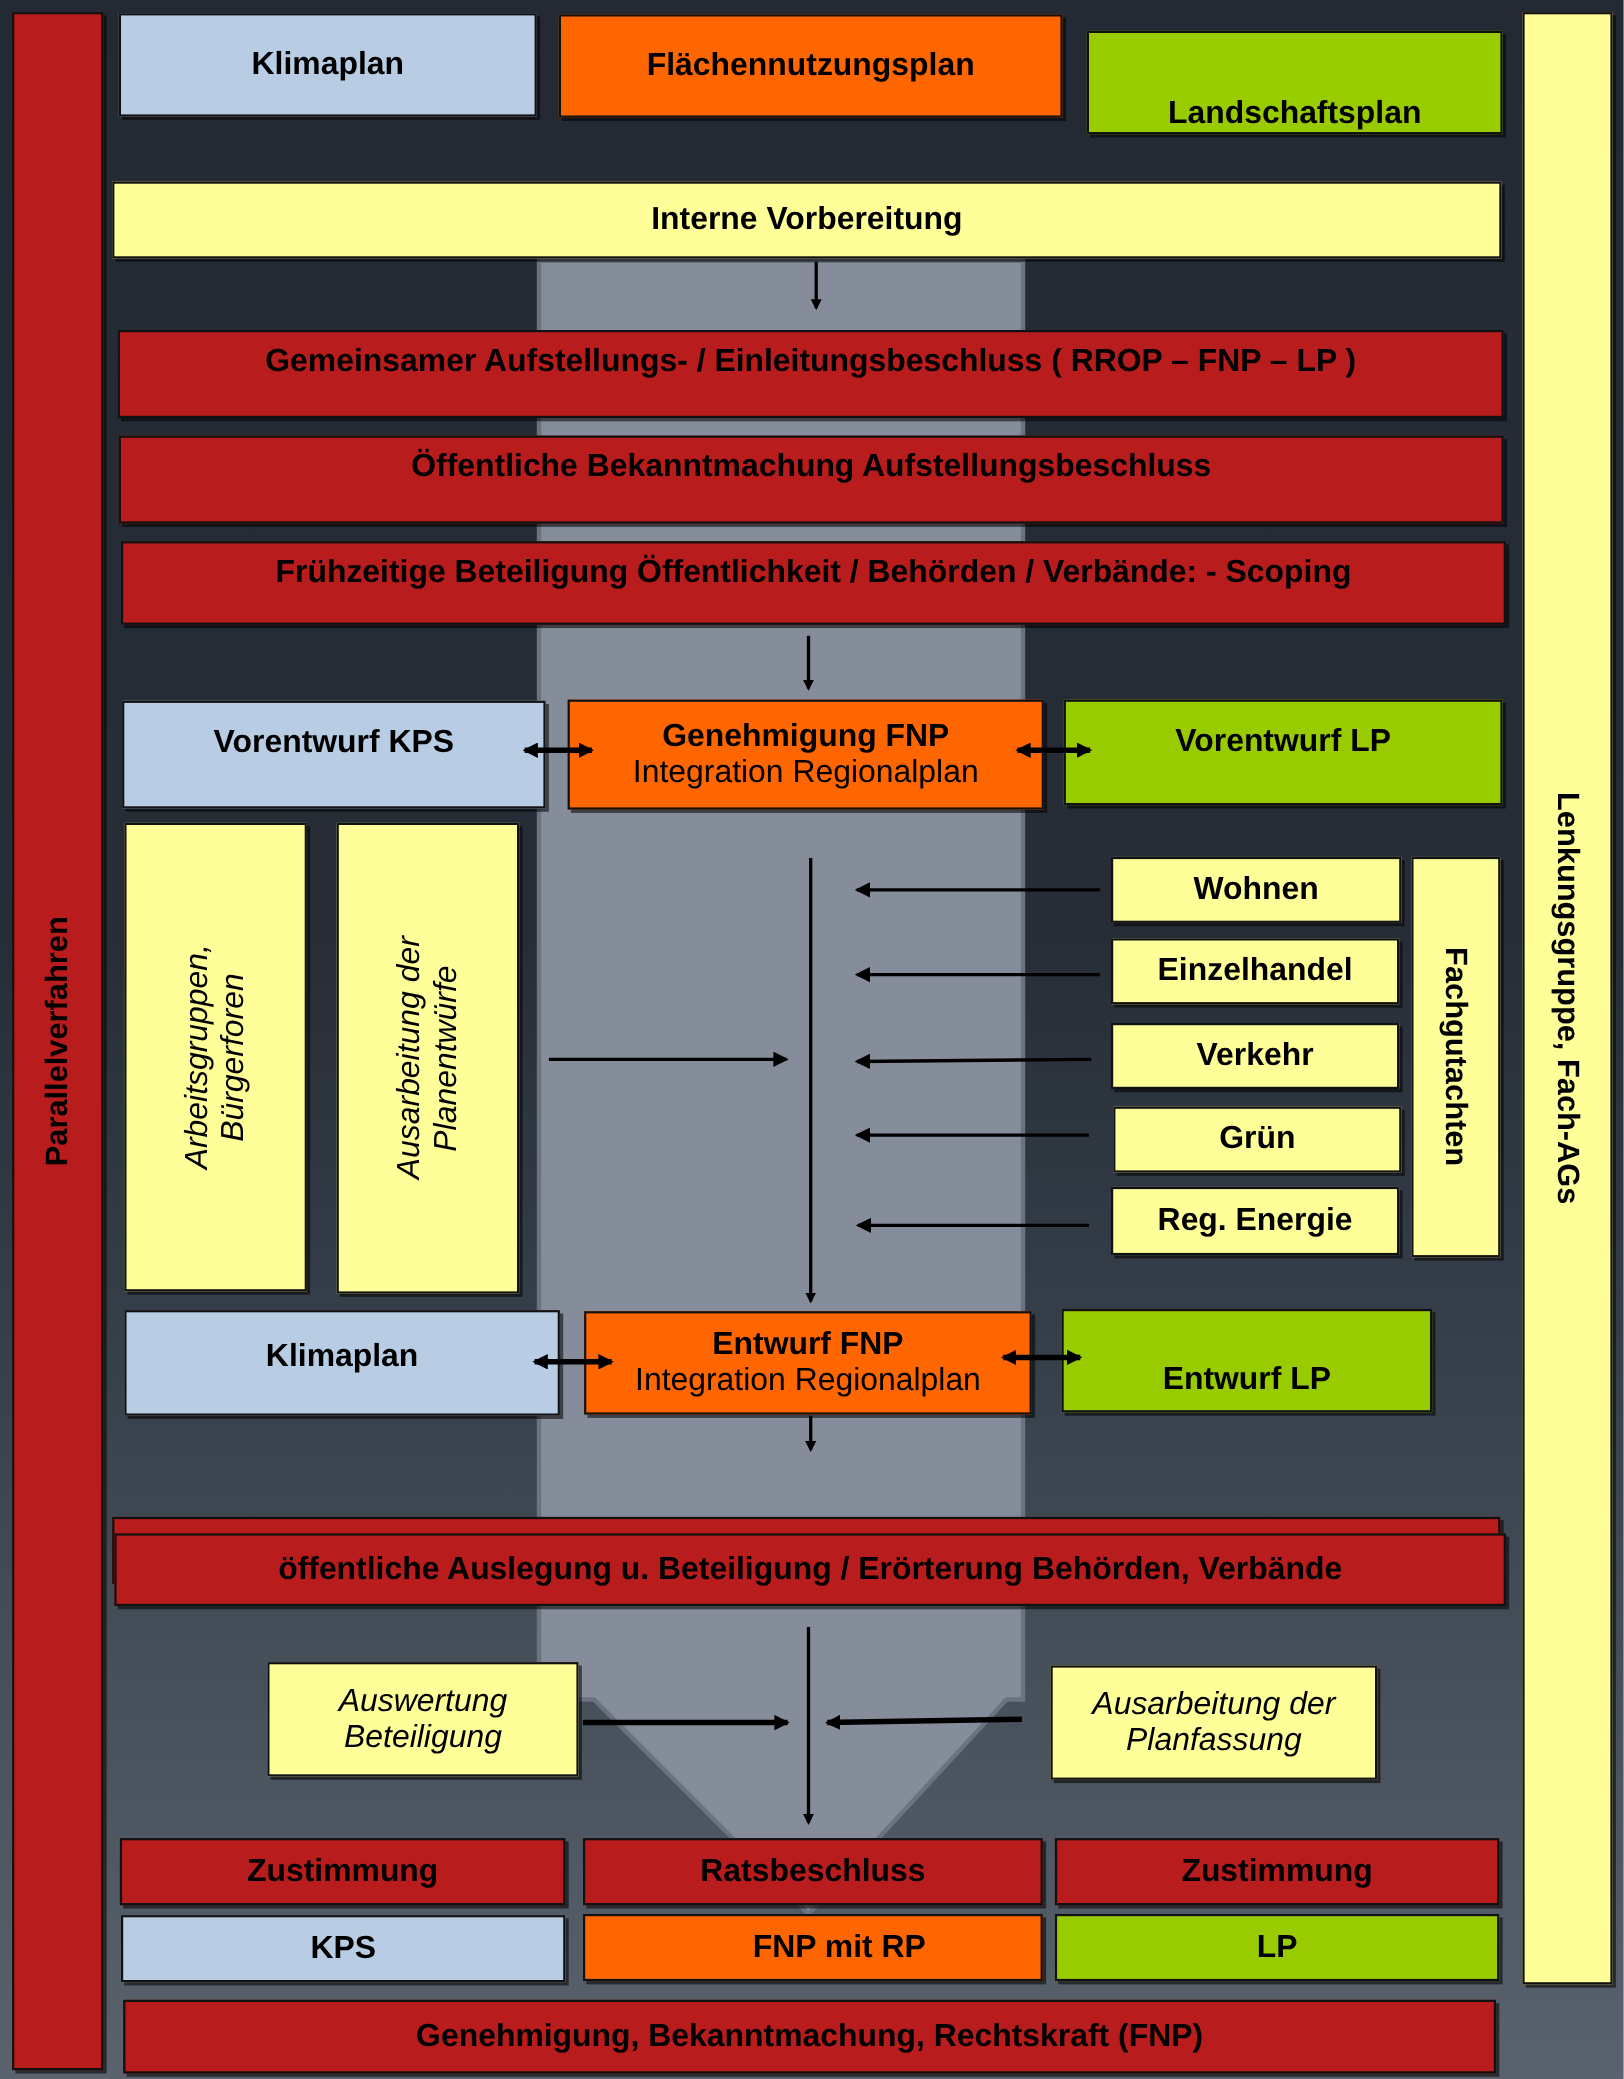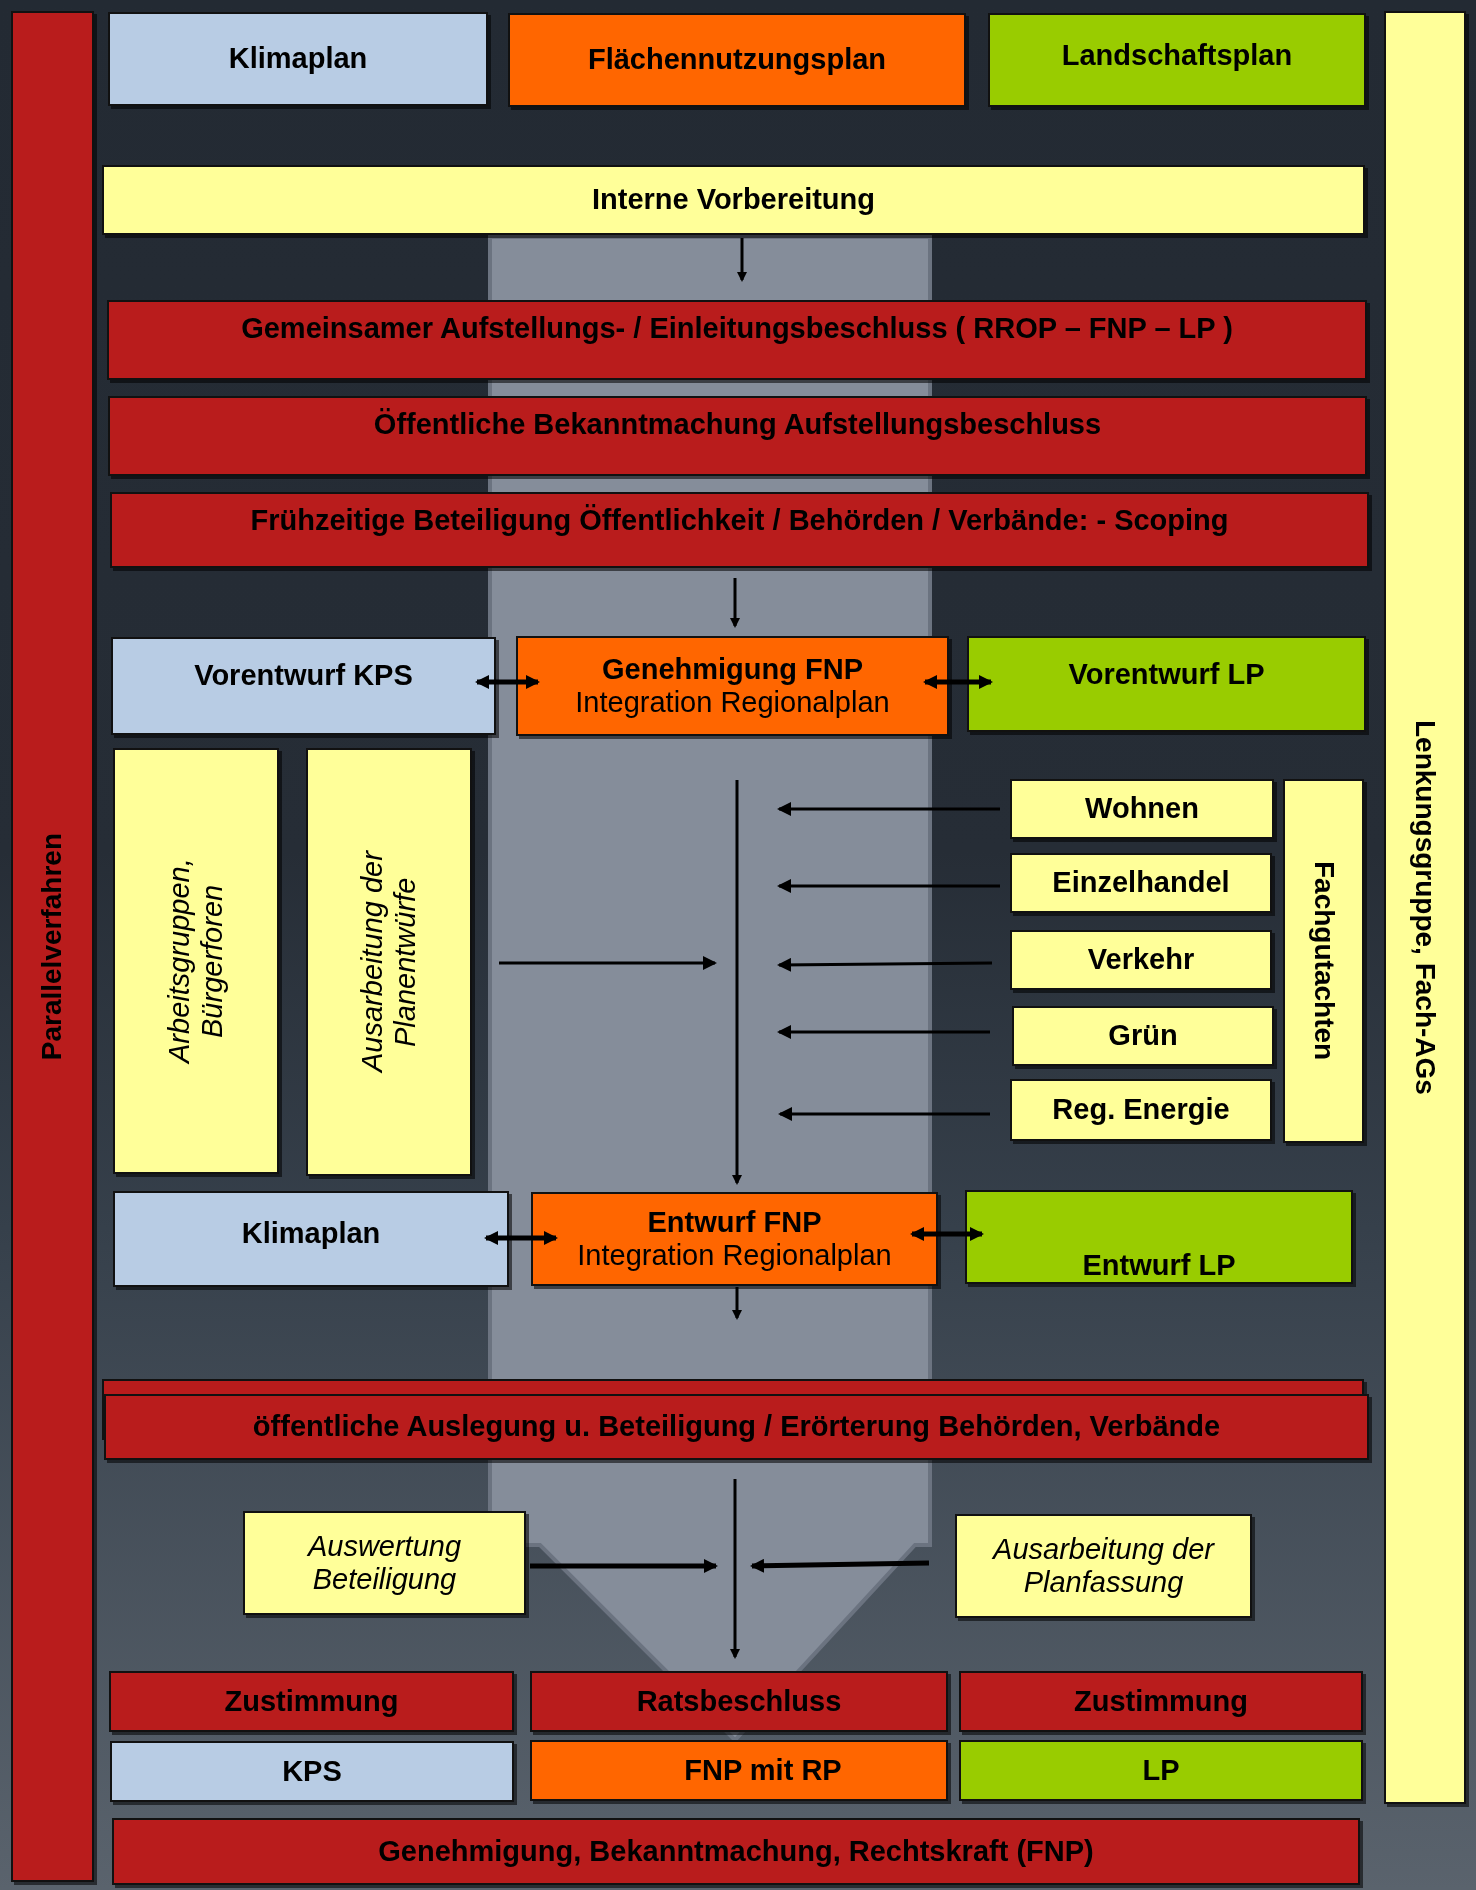--- a/index.html
+++ b/index.html
@@ -41,21 +41,21 @@
 <div class="box yellow" style="left:1384px;top:11px;width:82px;height:1793px;font-size:28px;">
   <span class="vert-down">Lenkungsgruppe, Fach-AGs</span>
 </div>
 
 <div class="box blue" style="left:108px;top:12px;width:380px;height:94px;">
   <span>Klimaplan</span>
 </div>
 <div class="box orange" style="left:508px;top:13px;width:458px;height:94px;">
   <span>Flächennutzungsplan</span>
 </div>
-<div class="box green" style="left:988px;top:13px;width:378px;height:94px;justify-content:flex-start;padding-top:24px;">
+<div class="box green" style="left:988px;top:28px;width:378px;height:94px;justify-content:flex-end;padding-top:24px;">
   <span>Landschaftsplan</span>
 </div>
 
 <div class="box yellow" style="left:102px;top:165px;width:1263px;height:70px;">
   <span>Interne Vorbereitung</span>
 </div>
 <div class="box grey top" style="left:107px;top:300px;width:1260px;height:80px;">
   <span>Gemeinsamer Aufstellungs- / Einleitungsbeschluss ( RROP – FNP – LP )</span>
 </div>
 <div class="box grey top" style="left:108px;top:396px;width:1259px;height:80px;">
@@ -102,21 +102,21 @@
   <span class="vert-down">Fachgutachten</span>
 </div>
 
 <div class="box blue" style="left:113px;top:1191px;width:396px;height:96px;justify-content:flex-start;padding-top:24px;">
   <span>Klimaplan</span>
 </div>
 <div class="box orange" style="left:531px;top:1192px;width:407px;height:94px;">
   <span>Entwurf FNP</span>
   <span class="sub">Integration Regionalplan</span>
 </div>
-<div class="box green" style="left:965px;top:1190px;width:388px;height:94px;justify-content:flex-end;padding-top:36px;">
+<div class="box green" style="left:965px;top:1190px;width:337px;height:94px;justify-content:center;padding-top:36px;">
   <span>Entwurf LP</span>
 </div>
 
 <div class="box grey" style="left:102px;top:1379px;width:1262px;height:61px;align-items:center;">
   <span>Entwurfsbeschluss</span>
 </div>
 <div class="box grey" style="left:104px;top:1394px;width:1265px;height:66px;">
   <span>öffentliche Auslegung u. Beteiligung / Erörterung Behörden, Verbände</span>
 </div>
 

